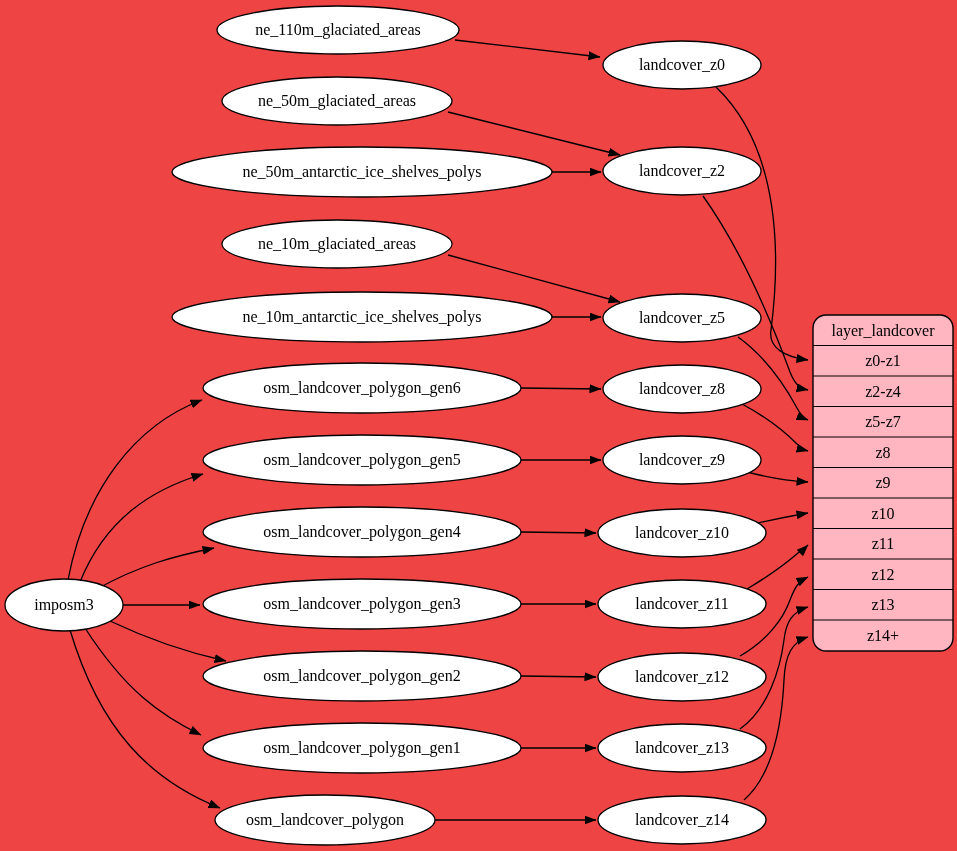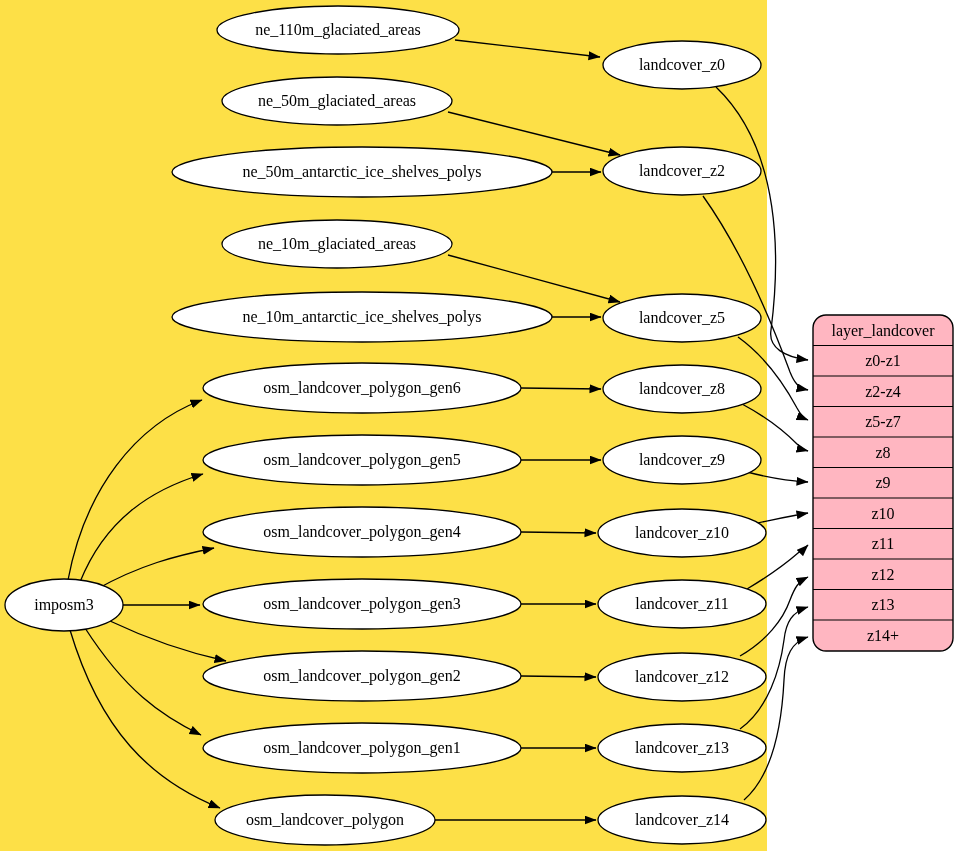--- a/index.html
+++ b/index.html
@@ -1,16 +1,16 @@
 <!DOCTYPE html>
 <html><head>
 <meta charset="utf-8">
 <style>
   html,body{margin:0;padding:0;background:#ffffff;}
-  .stage{width:767px;height:851px;position:relative;background:#fde047;}
+  .stage{width:957px;height:851px;position:relative;background:#ef4444;}
   svg{display:block;}
   text{font-family:"Liberation Serif","DejaVu Serif",serif;font-size:16px;fill:#000;}
   .edge{fill:none;stroke:#000;stroke-width:1.3px;}
   .node-ellipse{fill:#ffffff;stroke:#000;stroke-width:1.3px;}
   .node-label{text-anchor:middle;}
   .table-outline{stroke:#000;stroke-width:1.4px;}
   .table-divider{stroke:#000;stroke-width:1.1px;}
   .table-label{text-anchor:middle;}
 </style>
 </head>

